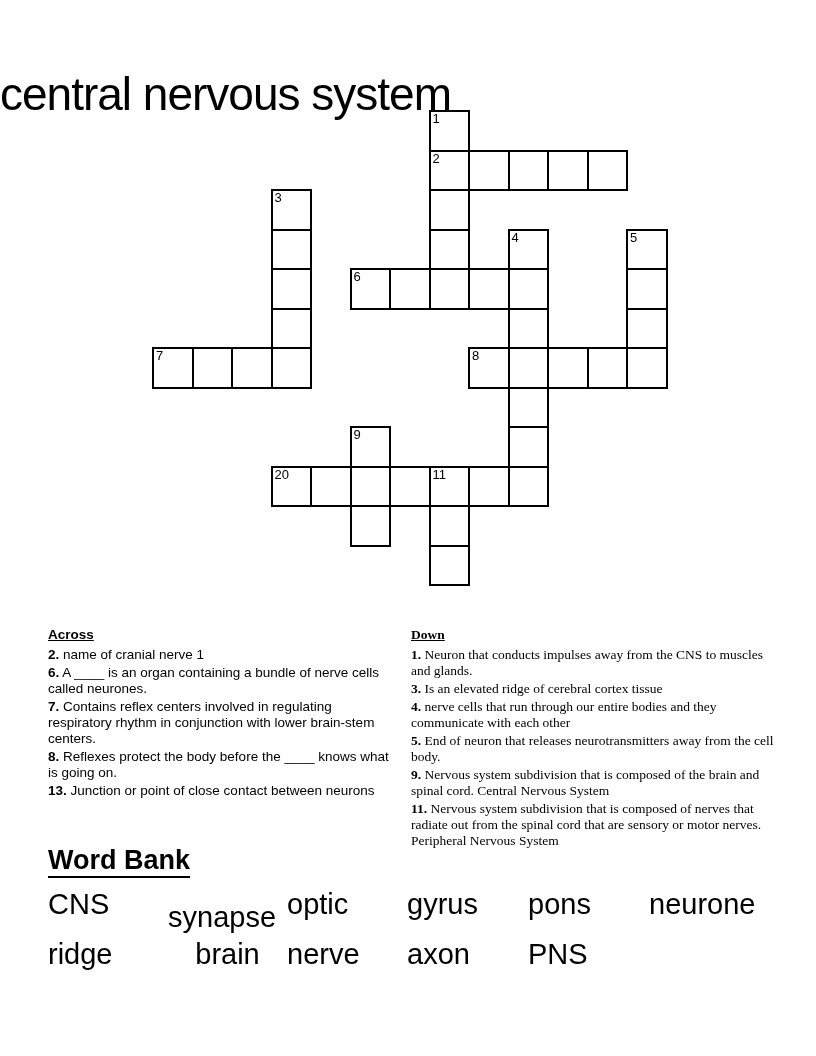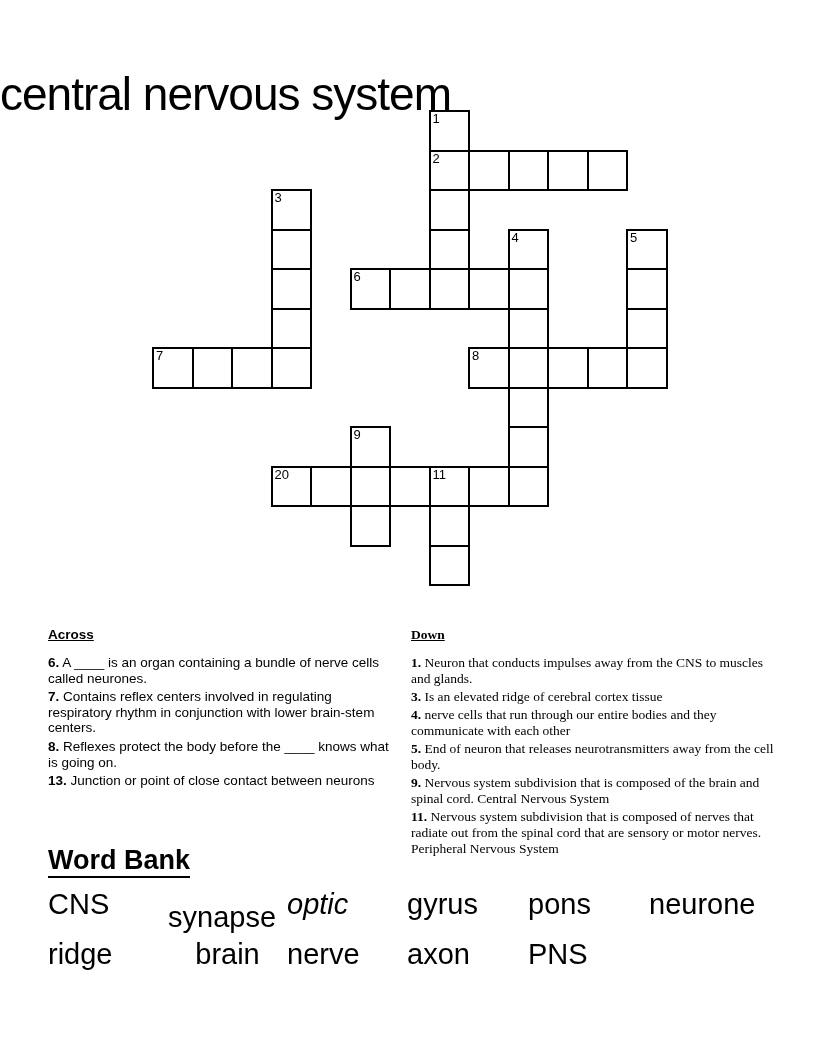--- a/index.html
+++ b/index.html
@@ -18,21 +18,21 @@
     width:41.5px;height:41.5px;border:2px solid #000;background:#fff;
   }
   .cellnum{
     position:absolute;top:0px;left:2px;
     font-size:13px;line-height:14px;font-weight:400;
   }
   
   .clue-col{position:absolute;top:627px;font-size:13.5px;line-height:15.8px;}
   #across-col{left:48px;width:347px;}
   #down-col{left:411px;width:372px;font-family:Liberation Serif, serif;}
-  .clue-heading{font-weight:bold;text-decoration:underline;margin-bottom:12px;}
+  .clue-heading{font-weight:bold;text-decoration:underline;margin-bottom:4px;}
   .clue{margin-bottom:2.5px;}
   .clue b{font-weight:bold;}
   
   .wb-heading{
     position:absolute;left:48px;top:846px;
     font-size:27px;font-weight:bold;line-height:29px;
     border-bottom:2.5px solid #000;padding-bottom:1px;
   }
   #wb-rows{position:absolute;left:48px;top:886px;font-size:29px;line-height:37px;}
   .wb-word{display:inline-block;vertical-align:top;white-space:nowrap;}
@@ -109,20 +109,21 @@
       <div class="cell" style="left: 316px; top: 355.5px;"></div>
       <div class="cell" style="left: 355.5px; top: 355.5px;"></div>
       <div class="cell" style="left: 197.5px; top: 395px;"></div>
       <div class="cell" style="left: 276.5px; top: 395px;"></div>
       <div class="cell" style="left: 276.5px; top: 434.5px;"></div>
     </div>
 
   <div class="clue-col" id="across-col">
     <div class="clue-heading">Across</div>
     <div id="across-list">
+        <div class="clue"><b>2.</b> name of cranial nerve 1</div>
         <div class="clue"><b>6.</b> A ____ is an organ containing a bundle of nerve cells called neurones.</div>
         <div class="clue"><b>7.</b> Contains reflex centers involved in regulating respiratory rhythm in conjunction with lower brain-stem centers.</div>
         <div class="clue"><b>8.</b> Reflexes protect the body before the ____ knows what is going on.</div>
         <div class="clue"><b>13.</b> Junction or point of close contact between neurons</div>
       </div>
   </div>
 
   <div class="clue-col" id="down-col">
     <div class="clue-heading">Down</div>
     <div id="down-list">
@@ -130,17 +131,17 @@
         <div class="clue"><b>3.</b> Is an elevated ridge of cerebral cortex tissue</div>
         <div class="clue"><b>4.</b> nerve cells that run through our entire bodies and they communicate with each other</div>
         <div class="clue"><b>5.</b> End of neuron that releases neurotransmitters away from the cell body.</div>
         <div class="clue"><b>9.</b> Nervous system subdivision that is composed of the brain and spinal cord. Central Nervous System</div>
         <div class="clue"><b>11.</b> Nervous system subdivision that is composed of nerves that radiate out from the spinal cord that are sensory or motor nerves. Peripheral Nervous System</div>
       </div>
   </div>
 
   <div class="wb-heading">Word Bank</div>
   <div id="wb-rows">
-      <div class="wb-row"><span class="wb-word" style="width: 120px;">CNS</span><span class="wb-word" style="width: 119px; margin-top: 13px;">synapse</span><span class="wb-word" style="width: 120px; font-style: italic;">optic</span><span class="wb-word" style="width: 121px;">gyrus</span><span class="wb-word" style="width: 121px;">pons</span><span class="wb-word" style="width: 110px;">neurone</span></div>
+      <div class="wb-row"><span class="wb-word" style="width: 120px;">CNS</span><span class="wb-word" style="width: 119px; margin-top: 13px;">synapse</span><span class="wb-word" style="width: 120px;">optic</span><span class="wb-word" style="width: 121px;">gyrus</span><span class="wb-word" style="width: 121px;">pons</span><span class="wb-word" style="width: 110px;">neurone</span></div>
       <div class="wb-row"><span class="wb-word" style="width: 120px;">ridge</span><span class="wb-word" style="width: 119px; text-align: center;">brain</span><span class="wb-word" style="width: 120px;">nerve</span><span class="wb-word" style="width: 121px;">axon</span><span class="wb-word" style="width: 121px;">PNS</span></div>
     </div>
 
 </div>
 
 </body></html>

